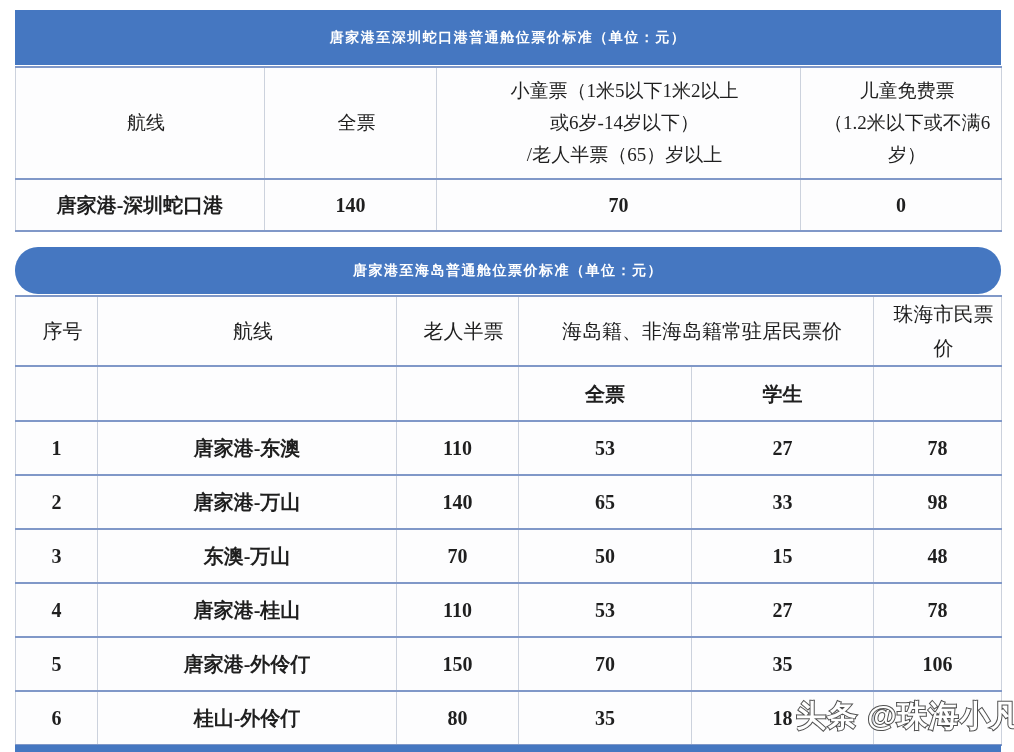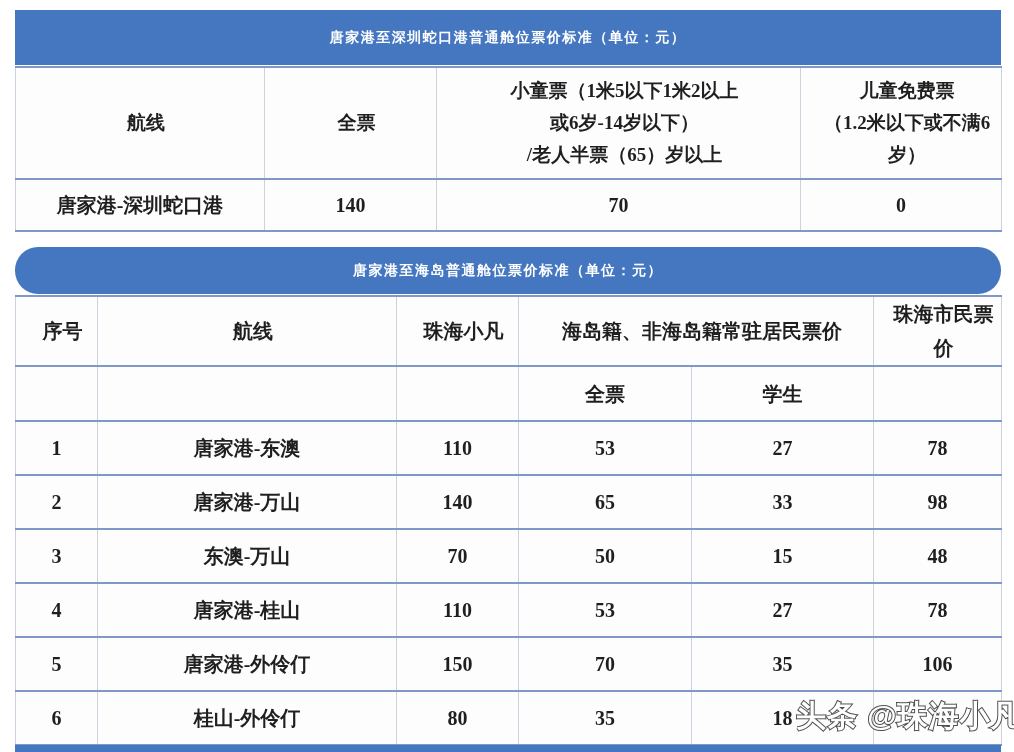--- a/index.html
+++ b/index.html
@@ -17,21 +17,21 @@
   #table2-wrap{top:247px;}
   .title-bar{background:var(--header-bg);color:#ffffff;display:flex;align-items:center;justify-content:center;
     font-weight:bold;font-size:14px;letter-spacing:1.5px;}
   #table1-wrap .title-bar{height:55px;}
   #table2-wrap .title-bar{height:47px;border-radius:23px;}
   table{width:100%;border-collapse:collapse;table-layout:fixed;background:#fdfdfe;
     border:1px solid var(--outer-line);margin-top:1px;}
   th,td{border-left:1px solid var(--col-line);border-right:1px solid var(--col-line);
     border-top:2px solid var(--row-line);border-bottom:2px solid var(--row-line);
     text-align:center;vertical-align:middle;font-size:20px;white-space:pre-line;line-height:1.7;}
-  th{font-weight:bold;padding-left:12px;}
+  th{font-weight:normal;padding-left:12px;}
   td{font-weight:bold;}
   .route{font-weight:bold;}
   .t1-header th{height:112px;font-size:19px;}
   .t1-data td{height:52px;}
   .t2-header th{height:40px;}
   .t2-sub td{height:55px;font-weight:bold;}
   .t2-data td{height:54px;}
   .bottom-strip{position:absolute;left:15px;top:745px;width:986px;height:7px;background:var(--header-bg);}
   .watermark{position:absolute;left:796px;top:696px;white-space:nowrap;
     font-family:"Liberation Sans","DejaVu Sans",sans-serif;font-weight:bold;font-size:30px;
@@ -78,21 +78,21 @@
         <col style="width:299px">
         <col style="width:122px">
         <col style="width:173px">
         <col style="width:182px">
         <col style="width:128px">
     </colgroup>
     <tbody>
         <tr class="t2-header">
       <th>序号</th>
       <th>航线</th>
-      <th>珠海小凡</th>
+      <th>老人半票</th>
       <th colspan="2">海岛籍、非海岛籍常驻居民票价</th>
       <th>珠海市民票价</th>
     </tr>
     <tr class="t2-sub">
       <td></td>
       <td></td>
       <td></td>
       <td>全票</td>
       <td>学生</td>
       <td></td>

